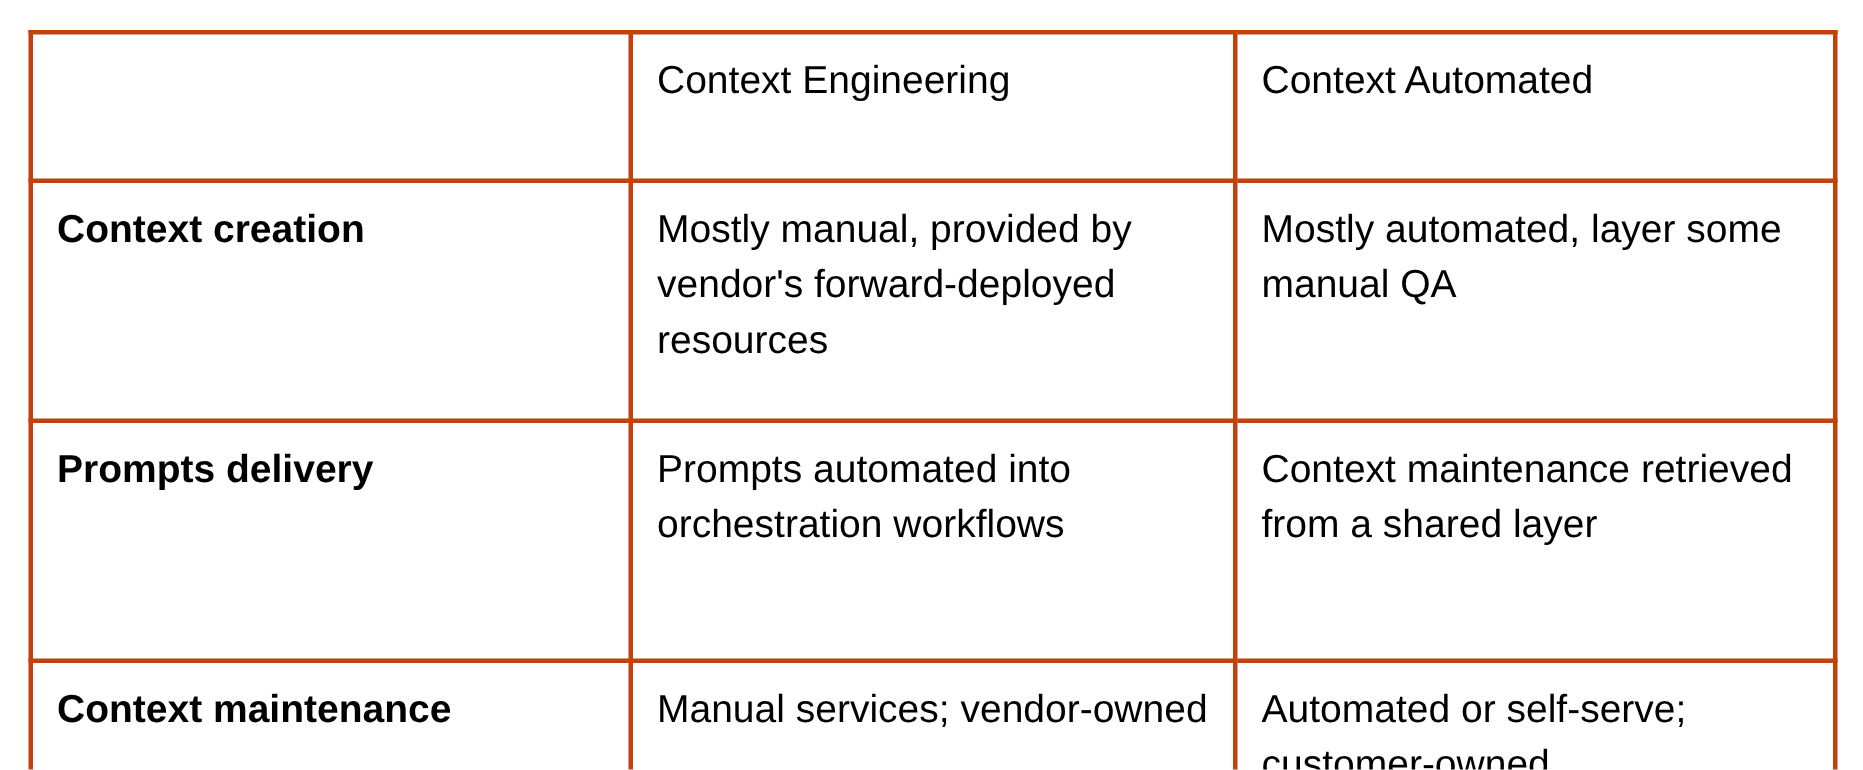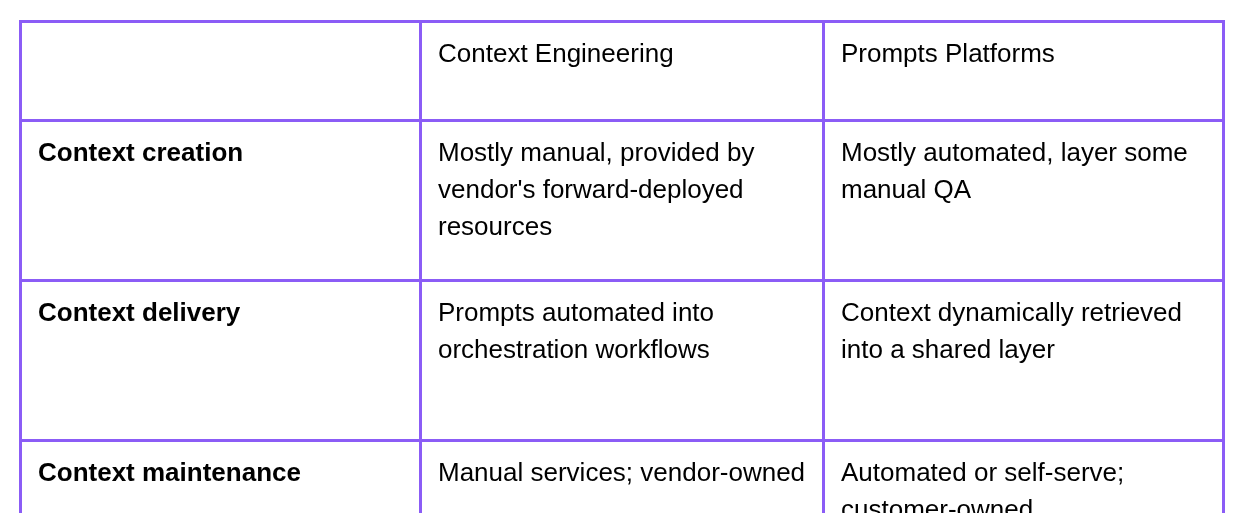--- a/index.html
+++ b/index.html
@@ -24,21 +24,21 @@
     position: absolute;
     left: 19px;
     top: 20px;
     width: 1203px;
     border-collapse: collapse;
     table-layout: fixed;
     background: #ffffff;
   }
   .comparison-table td,
   .comparison-table th {
-    border: 3px solid #8b5cf6;
+    border: 3px solid #c2410c;
     vertical-align: top;
     padding: 12px 16px 14px 16px;
     font-size: 26px;
     line-height: 1.42;
     font-weight: normal;
     text-align: left;
     background: #ffffff;
   }
   col.col-attr   { width: 400px; }
   col.col-first  { width: 403px; }
@@ -70,33 +70,33 @@
   <table class="comparison-table">
     <colgroup>
       <col class="col-attr">
       <col class="col-first">
       <col class="col-second">
     </colgroup>
     <thead>
       <tr>
         <th class="corner-cell"></th>
         <th>Context Engineering</th>
-        <th>Prompts Platforms</th>
+        <th>Context Automated</th>
       </tr>
     </thead>
     <tbody>
       <tr class="row-tall">
         <td class="attribute-cell">Context creation</td>
         <td>Mostly manual, provided by vendor's forward-deployed resources</td>
         <td>Mostly automated, layer some manual QA</td>
       </tr>
       <tr class="row-tall">
-        <td class="attribute-cell">Context delivery</td>
+        <td class="attribute-cell">Prompts delivery</td>
         <td>Prompts automated into orchestration workflows</td>
-        <td>Context dynamically retrieved into a shared layer</td>
+        <td>Context maintenance retrieved from a shared layer</td>
       </tr>
       <tr class="row-short">
         <td class="attribute-cell">Context maintenance</td>
         <td>Manual services; vendor-owned</td>
         <td>Automated or self-serve; customer-owned</td>
       </tr>
     </tbody>
   </table>
 
 </div>

